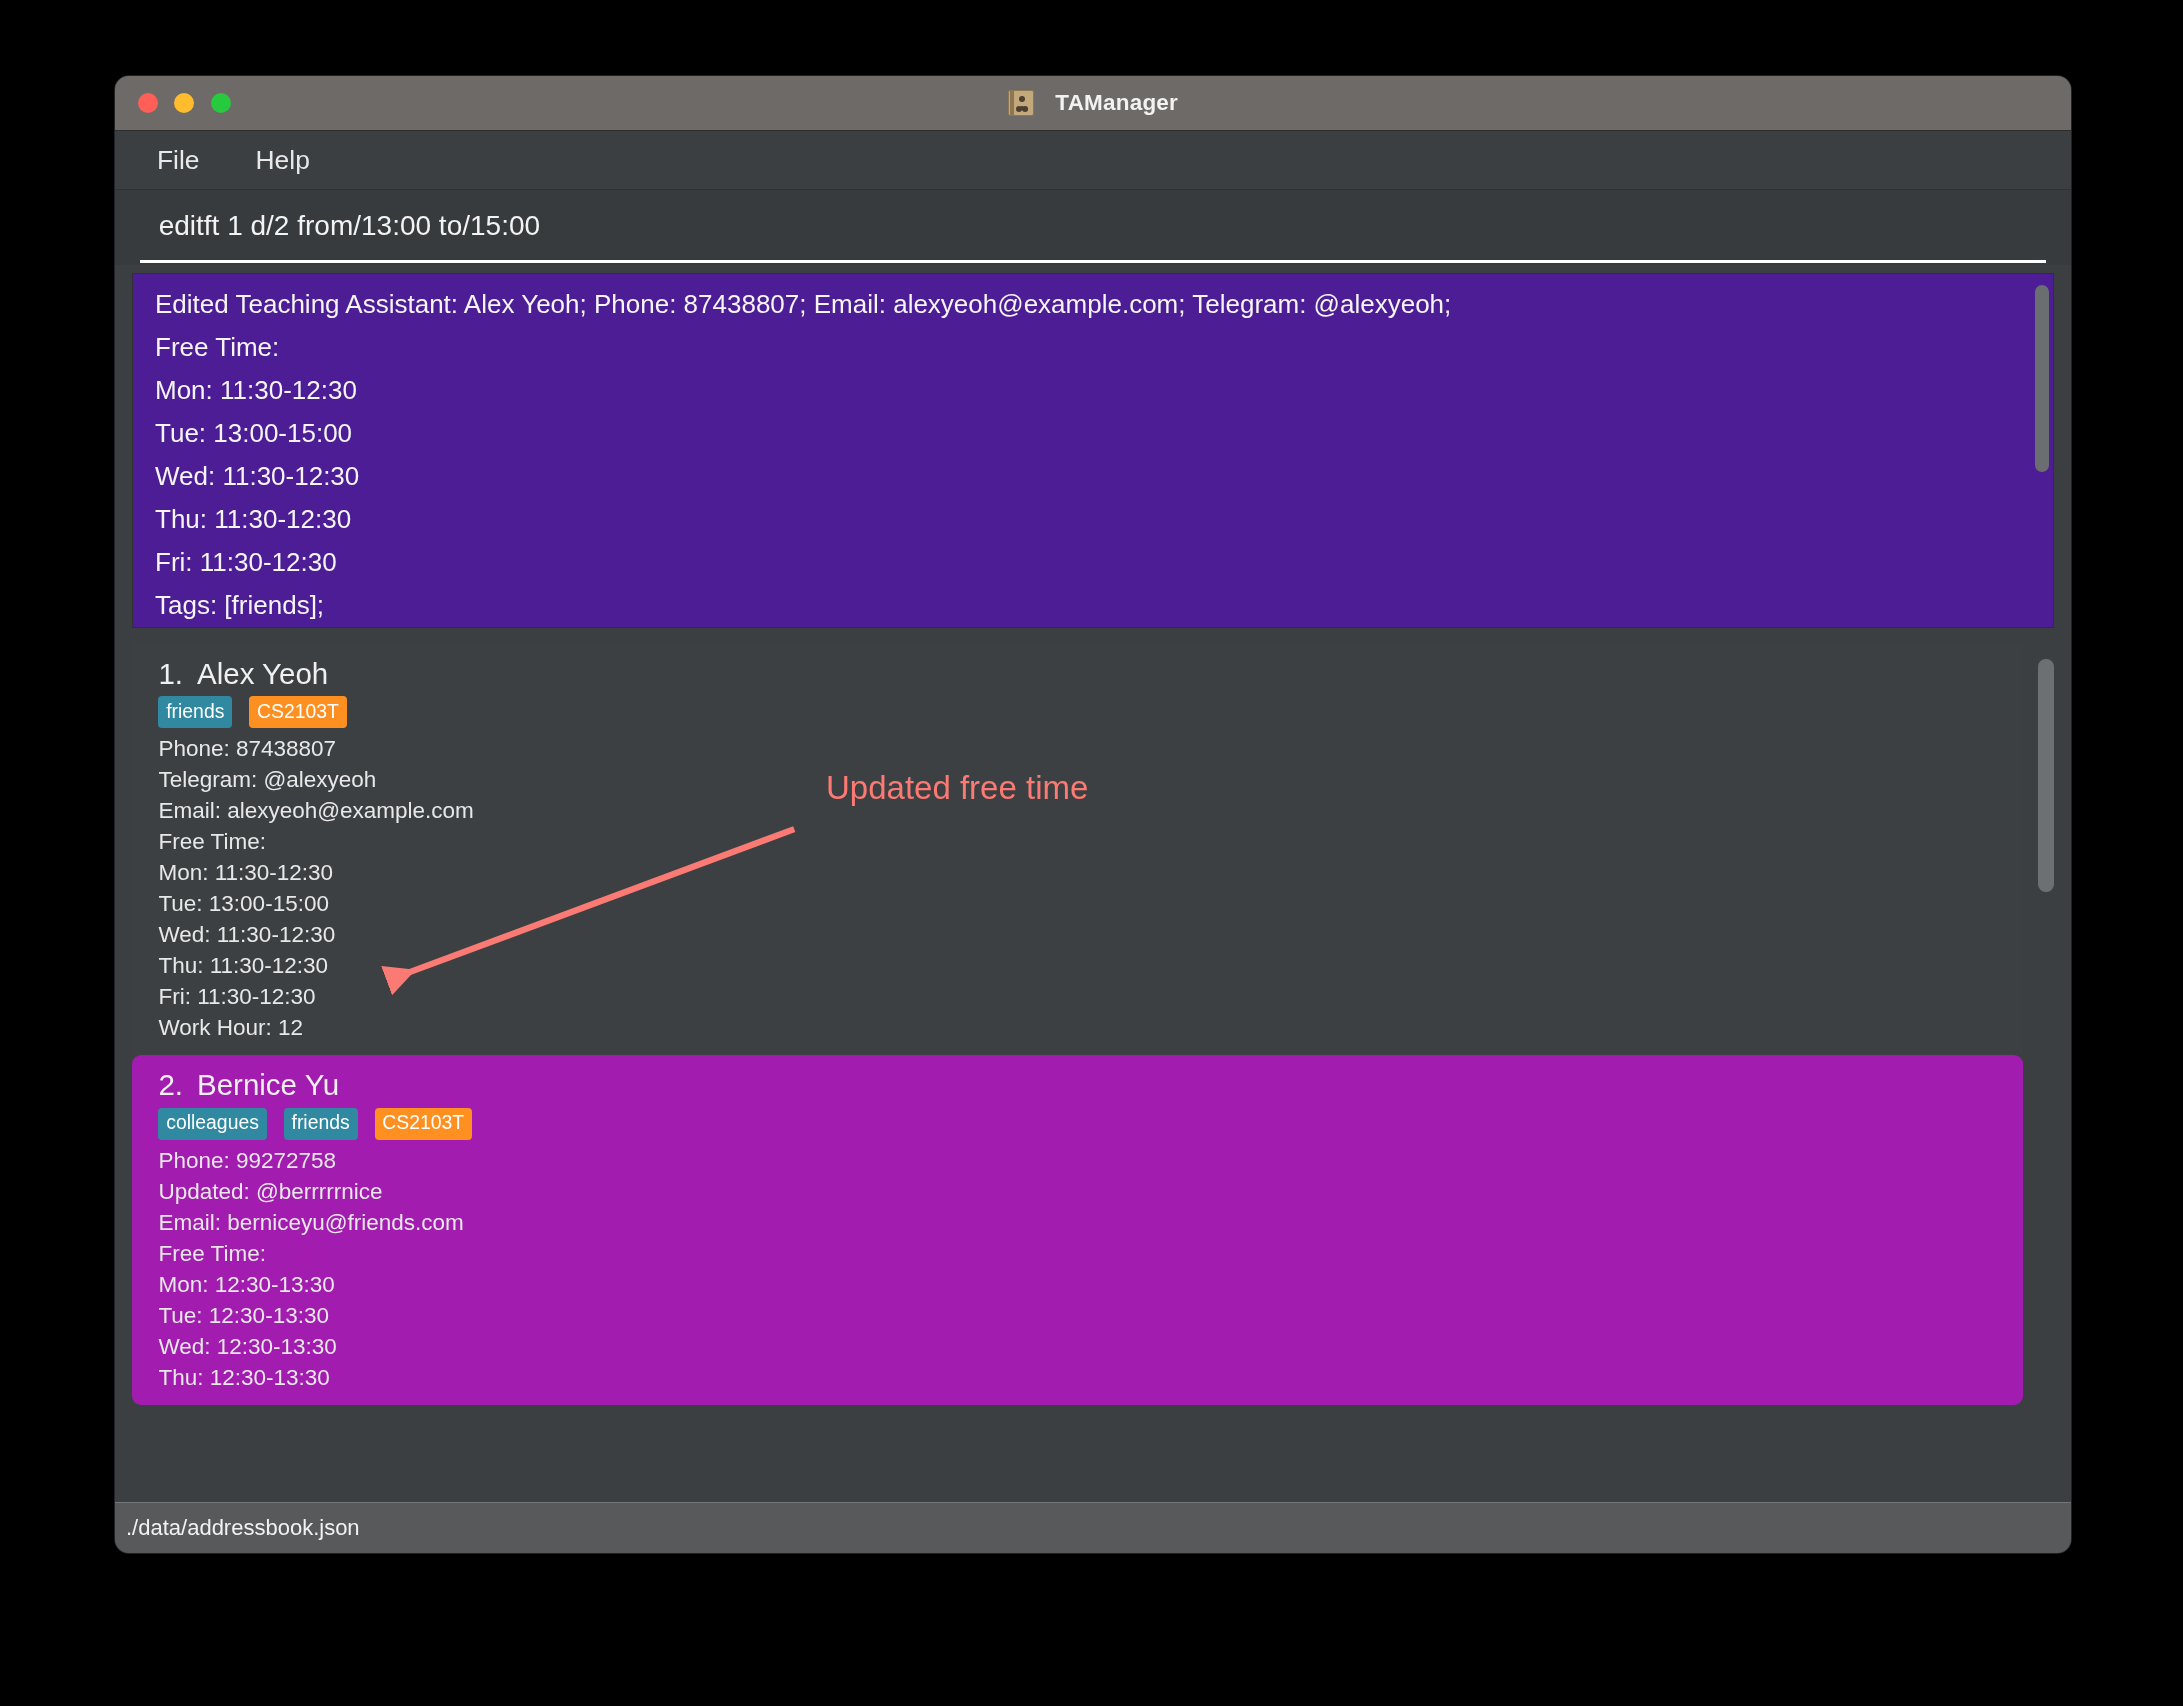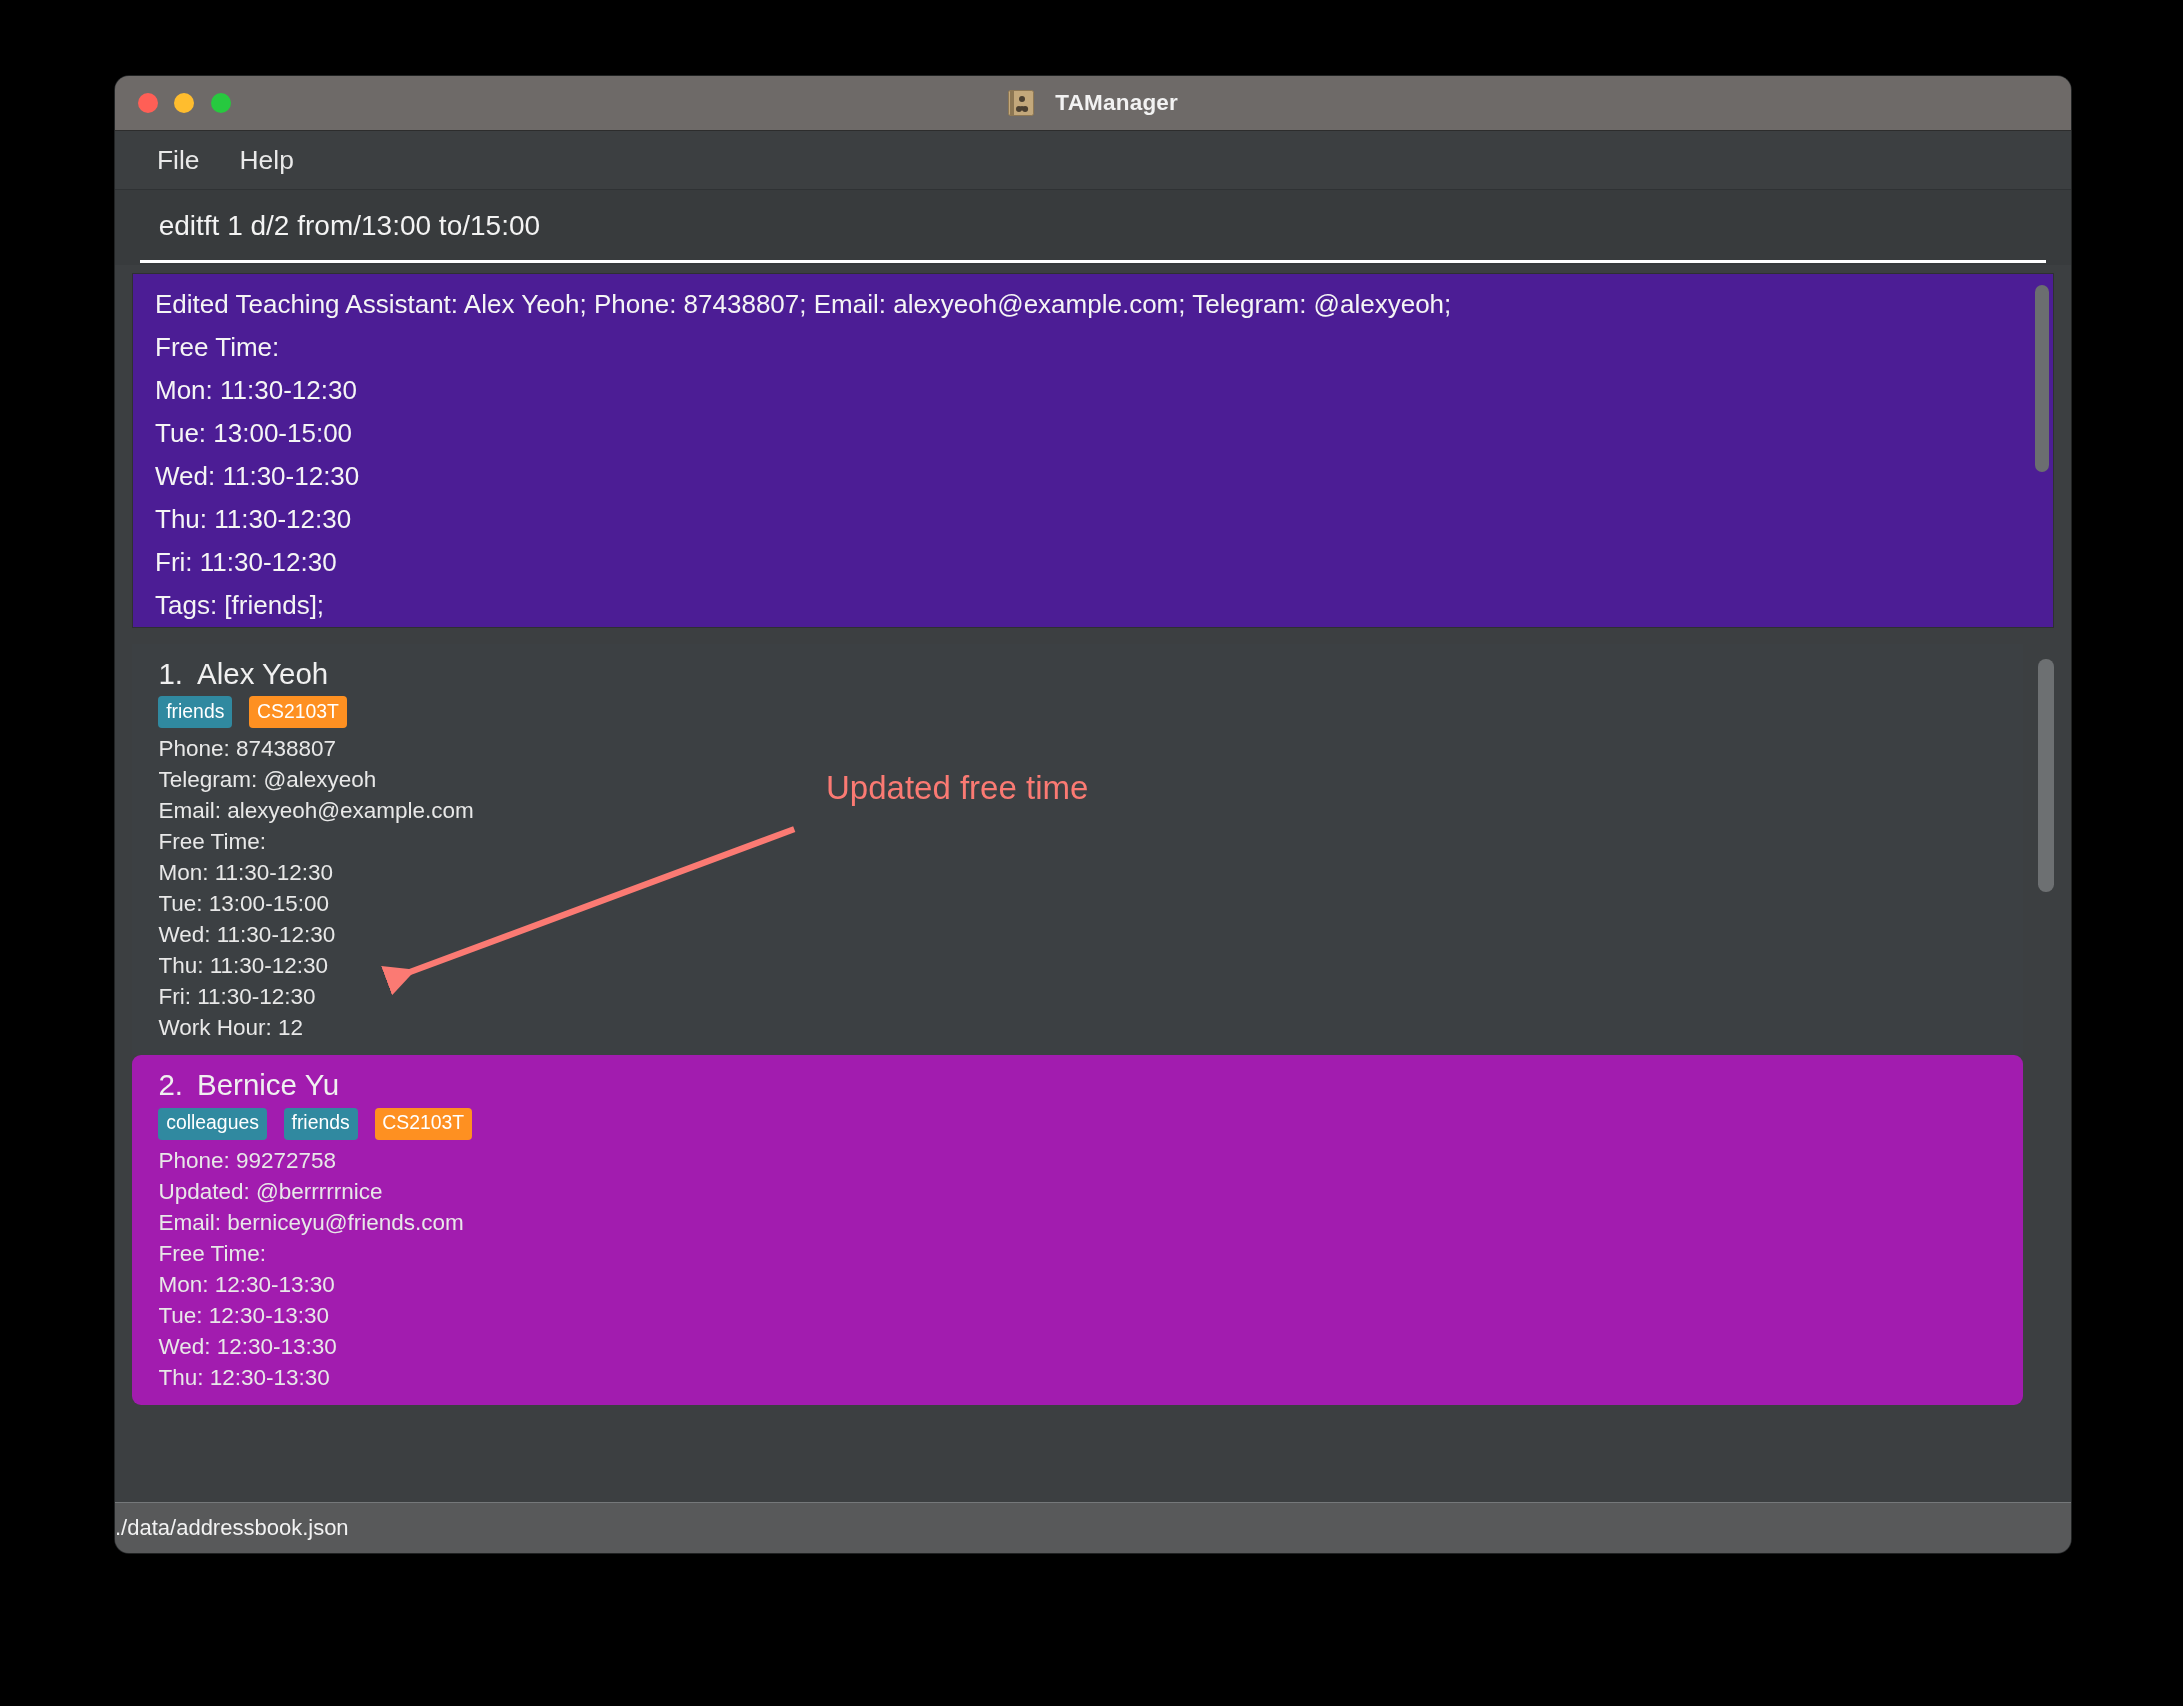--- a/index.html
+++ b/index.html
@@ -103,21 +103,21 @@
   }
 
   
   #menubar {
     flex: 0 0 58px;
     background: #3c3f41;
     border-bottom: 0.8px solid #2f3234;
     display: flex;
     align-items: center;
     padding-left: 28px;
-    gap: 12px;
+    gap: 28px;
   }
   .menu-item {
     color: #e9e9e9;
     font-size: 26.4px;
     padding: 4.7px 14px;
     border-radius: 2.3px;
     cursor: default;
   }
 
   
@@ -252,20 +252,21 @@
     background: #6d7072;
   }
 
   
   #statusbar {
     flex: 0 0 51px;
     background: #58595a;
     border-top: 1.6px solid #75787a;
     display: flex;
     align-items: center;
+    padding-left: 11px;
     box-sizing: border-box;
   }
   #status-text {
     color: #f2f2f2;
     font-size: 22px;
   }
 
   
   #annotation {
     position: absolute;

